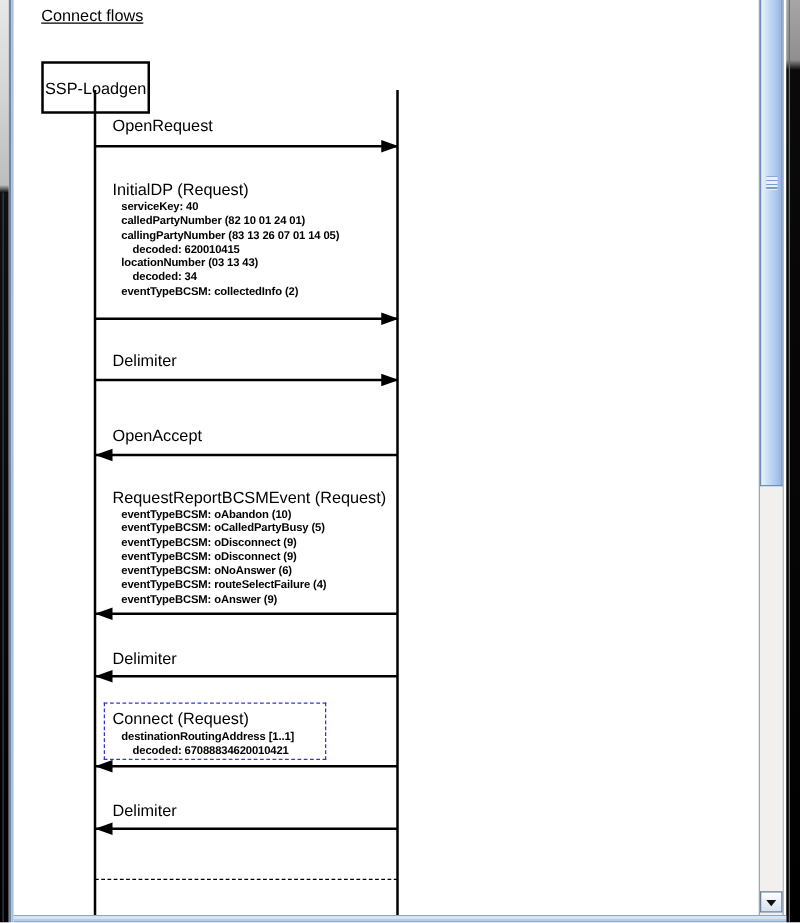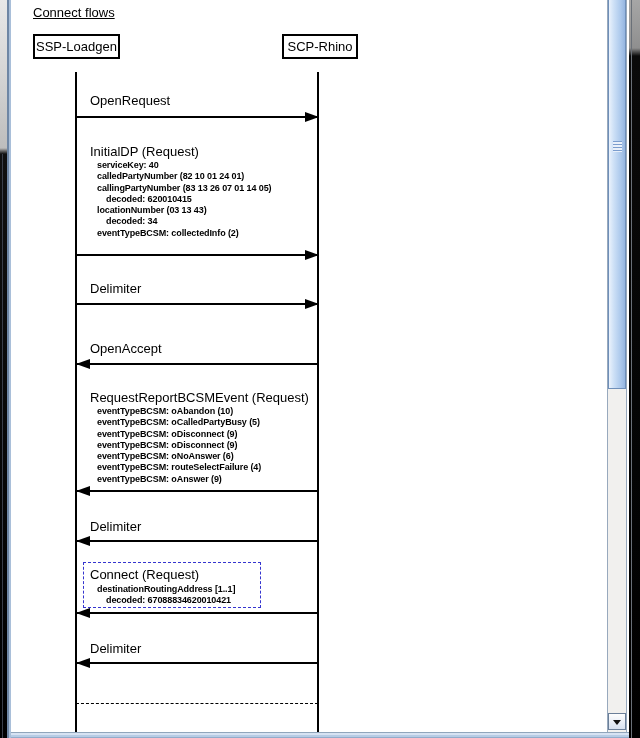--- a/index.html
+++ b/index.html
@@ -14,21 +14,21 @@
 
   
   .win-border-left-outer { position:absolute; left:7px; top:0; width:2px; height:738px; background:#6e86a4; }
   .win-border-left-inner { position:absolute; left:9px; top:0; width:2px; height:738px; background:#a9bfd9; }
 
   
   .content { position:absolute; left:11px; top:0; width:596px; height:732px; background:#fff; overflow:hidden; }
 
   .page-title { position:absolute; left:22px; top:5px; font-size:13px; text-decoration:underline; white-space:nowrap; }
 
-  .actor { position:absolute; top:34px; height:25px; border:2px solid #000; background:#fff;
+  .actor { position:absolute; top:49px; height:42px; border:2px solid #000; background:#fff;
            display:flex; align-items:center; justify-content:center; font-size:13px; white-space:nowrap; }
   .actor-left  { left:22px;  width:87px; }
   .actor-right { left:271px; width:76px; }
 
   .lifeline { position:absolute; top:72px; height:660px; width:2px; background:#000; z-index:3; }
   .lifeline-left  { left:64px; }
   .lifeline-right { left:306px; }
 
   #messages { position:absolute; inset:0; z-index:4; }
   .msg-label { position:absolute; left:79px; font-size:13px; white-space:nowrap; }
@@ -75,23 +75,20 @@
 
   <div class="bg-strip-left"></div>
   <div class="win-border-left-outer"></div>
   <div class="win-border-left-inner"></div>
 
   <div class="content">
     <div class="page-title">Connect flows</div>
 
     <div class="actor actor-left">
       <span>SSP-Loadgen</span>
-    </div>
-    <div class="actor actor-right">
-      <span>SCP-Rhino</span>
     </div>
 
     <div class="delay-band">
       <span class="delay-label">1000ms delay</span>
     </div>
     <div class="delay-sep"></div>
 
     <div id="messages">
         <div>
           <div class="msg-label" style="top: 93px;">OpenRequest</div>

